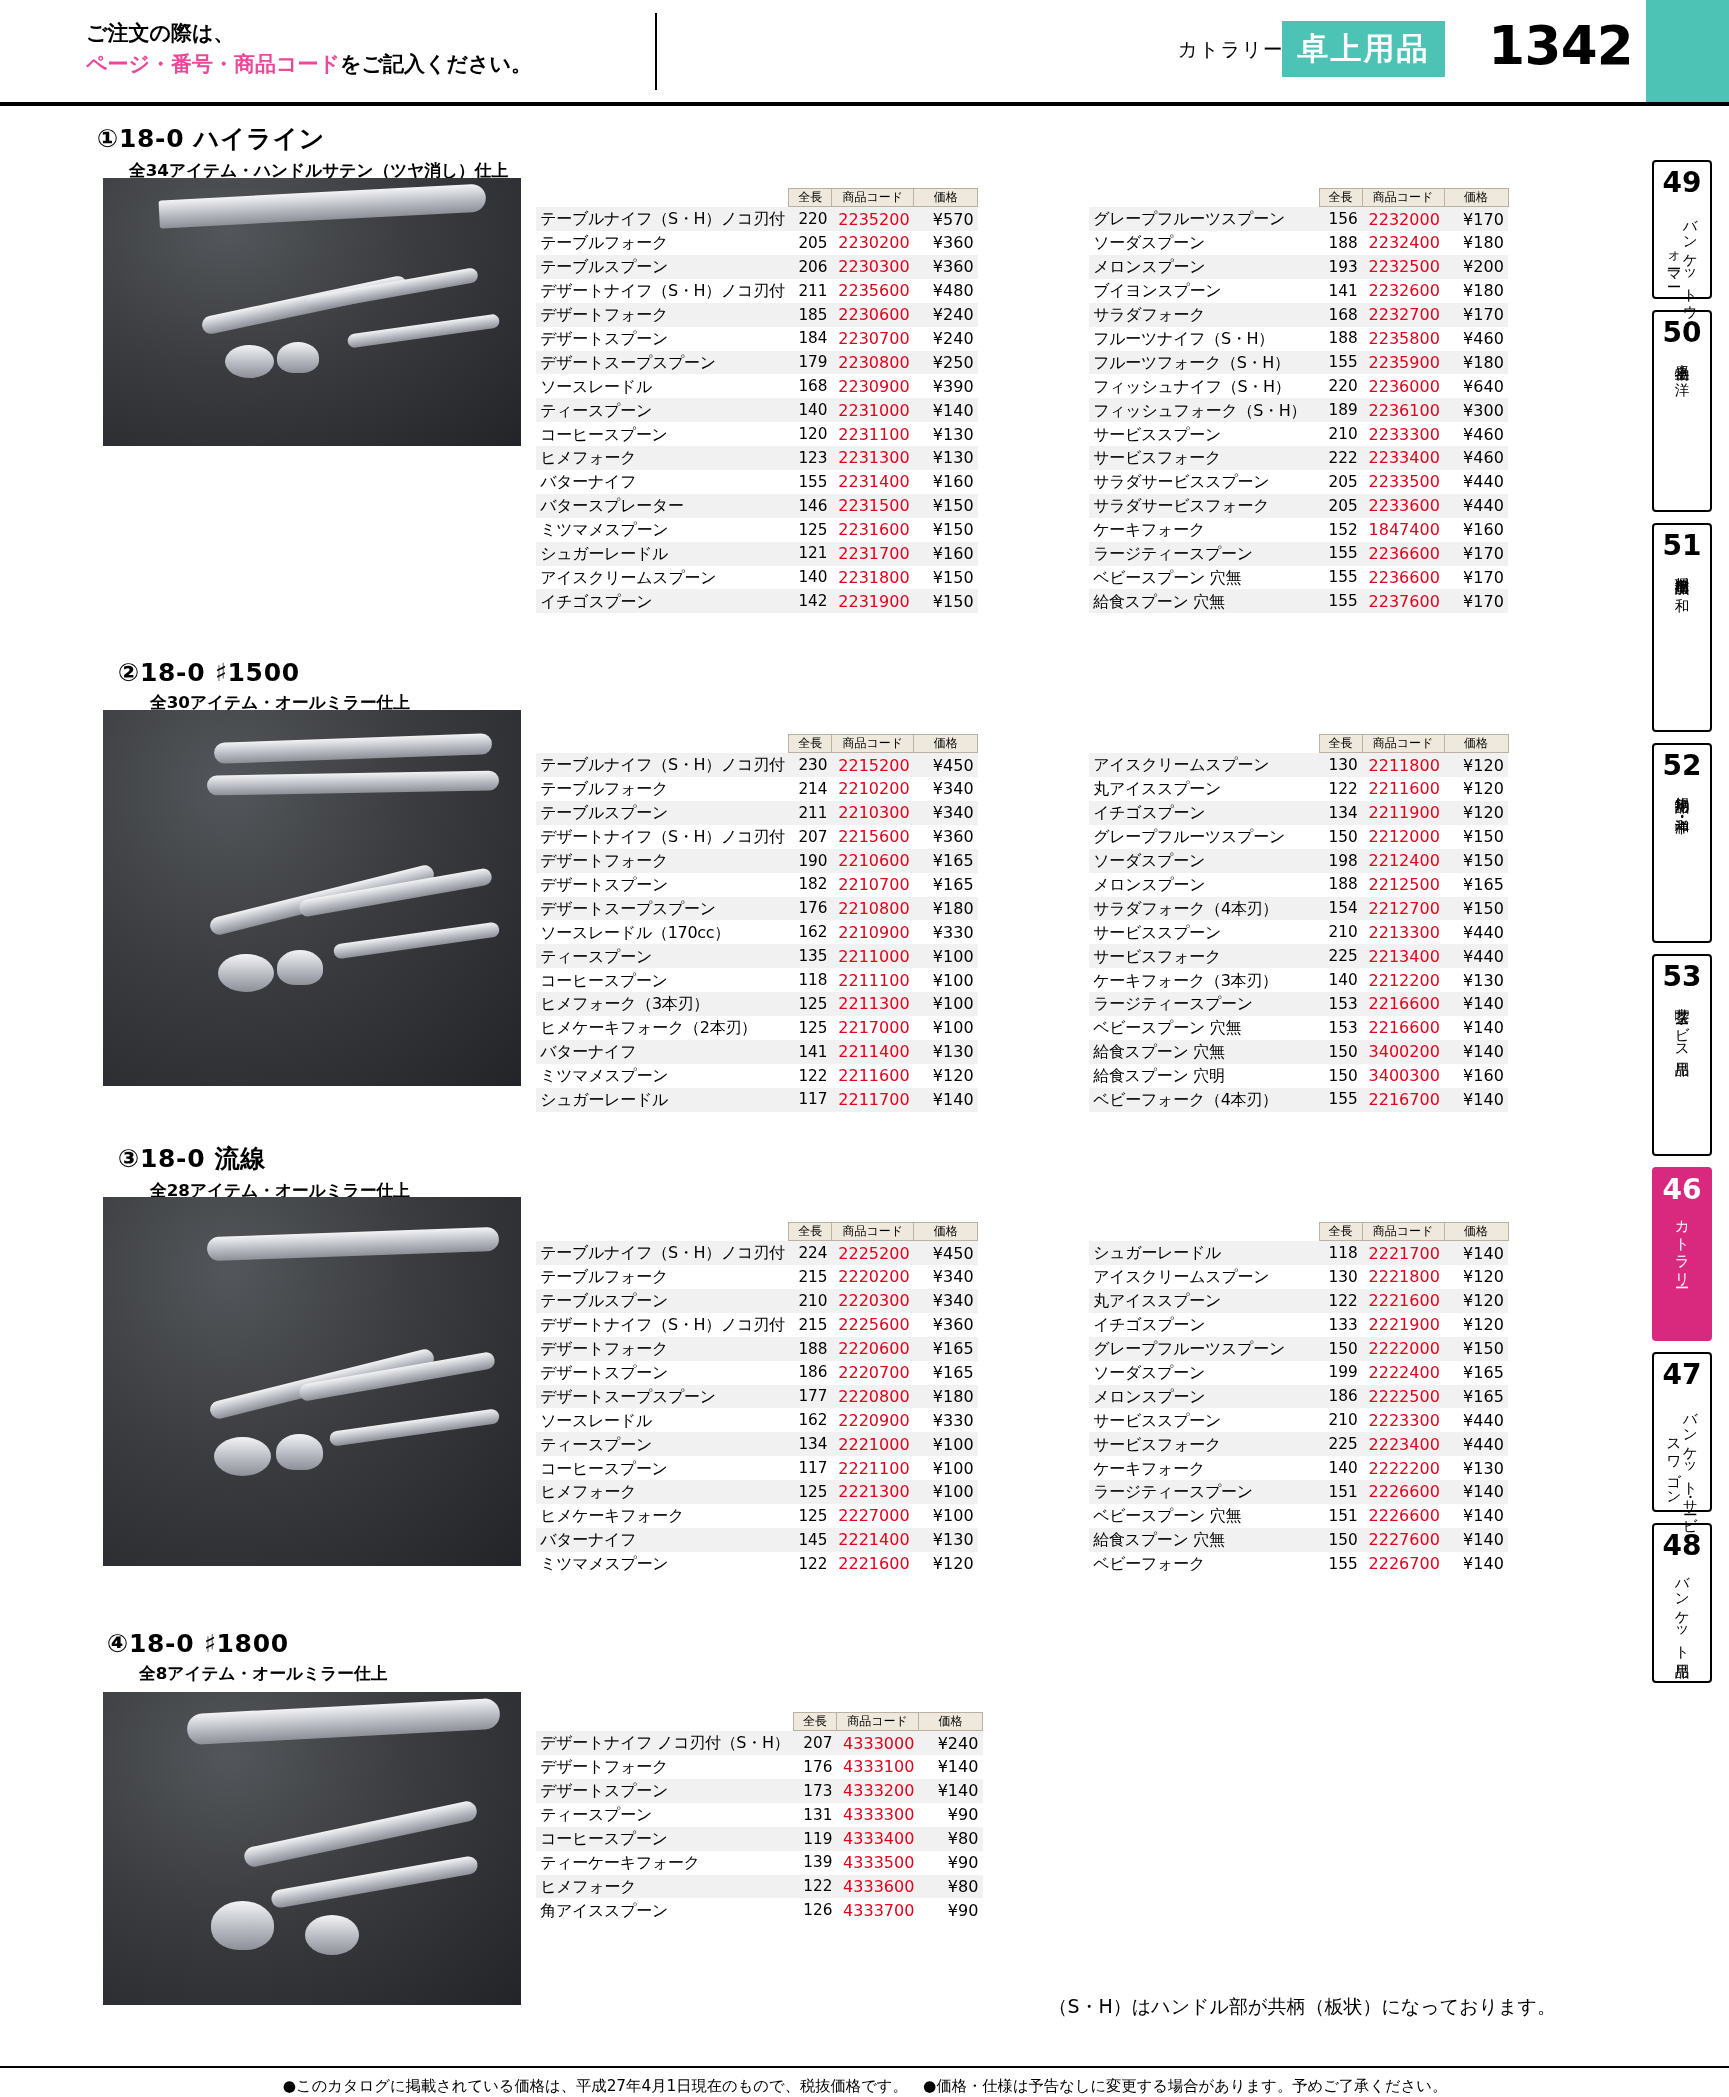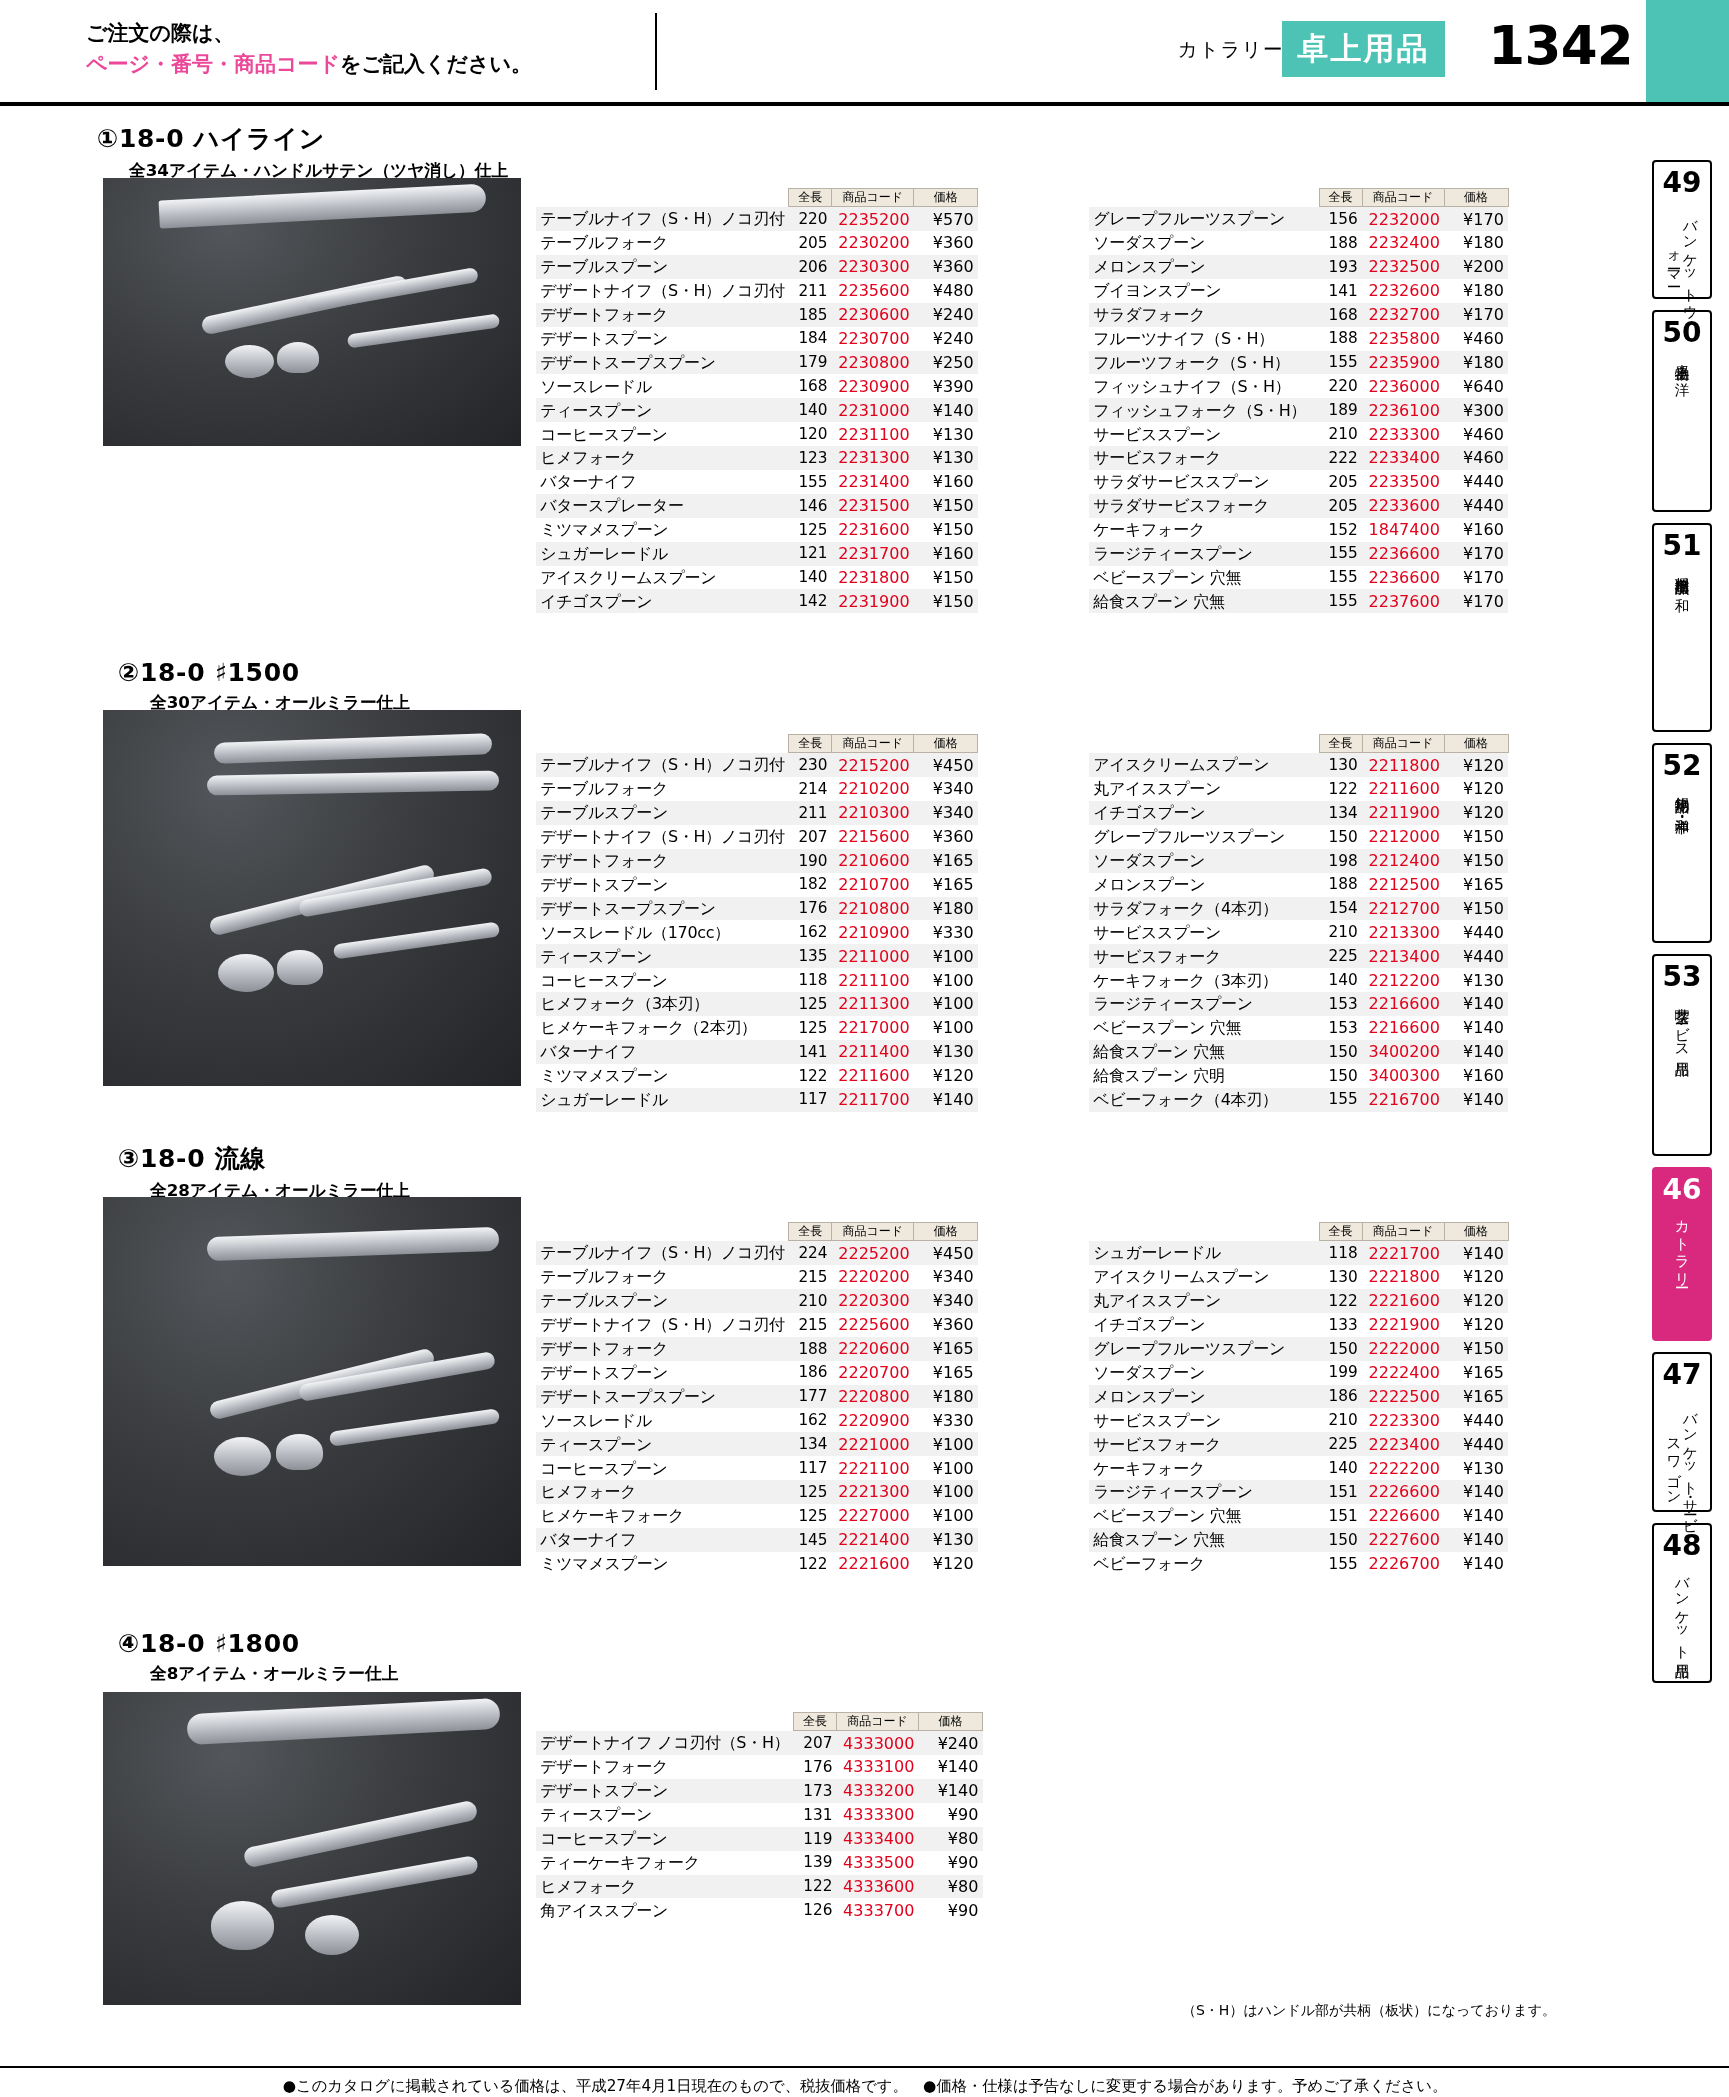--- a/index.html
+++ b/index.html
@@ -153,21 +153,21 @@
     line-height: 1.32;
   }
   table.pl tr.alt td { background: #f1f1f1; }
   td.name { width: 230px; letter-spacing: -0.3px; }
   td.len  { width: 43px; text-align: right; font-size: 15.3px; }
   td.code { width: 82px; text-align: right; color: #e2001a; font-size: 16px; letter-spacing: 0px; }
   td.price{ width: 64px; text-align: right; font-size: 16px; }
 
   .note-sh {
     position: absolute;
-    font-size: 14px;
+    font-size: 19px;
   }
   .footer {
     position: absolute;
     left: 0; bottom: 0;
     width: 1730px;
     border-top: 2.1px solid #000;
     padding-top: 8.4px;
     text-align: center;
     font-size: 15.3px;
   }
@@ -883,21 +883,21 @@
       </tr>
   <tr>
         <td class="name">ベビーフォーク</td>
         <td class="len">155</td>
         <td class="code">2226700</td>
         <td class="price">¥140</td>
       </tr>
 </tbody>
   </table>
 
-<div class="section" style="left:118px; top:1629px;">
+<div class="section" style="left:107px; top:1629px;">
   <div class="sec-title">
     <span>④</span><span>18-0 ♯1800</span>
   </div>
   <div class="sec-sub">全8アイテム・オールミラー仕上</div>
 </div>
 <div class="photo" style="left:103px; top:1692px; width:418px; height:313px;">
   <div class="slate"></div>
   <div class="cut" style="left:84px; top:14px; width:313px; height:31px; border-radius:15.3px; transform:rotate(-3deg);"></div>
   <div class="cut" style="left:139px; top:132px; width:237px; height:19.5px; border-radius:9.7px; transform:rotate(-12deg);"></div>
   <div class="cut" style="left:167px; top:181px; width:209px; height:18px; border-radius:9px; transform:rotate(-10deg);"></div>

